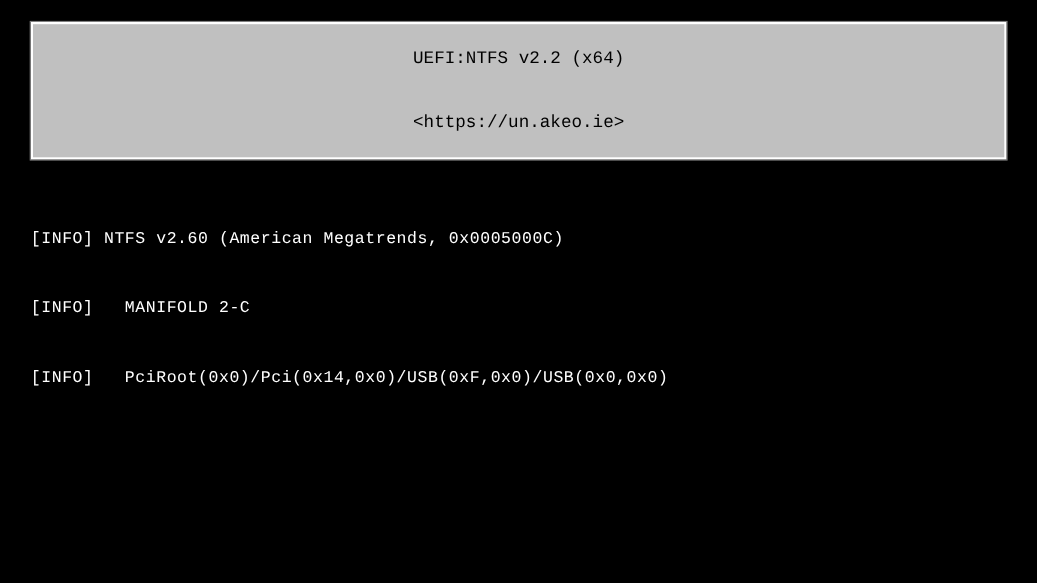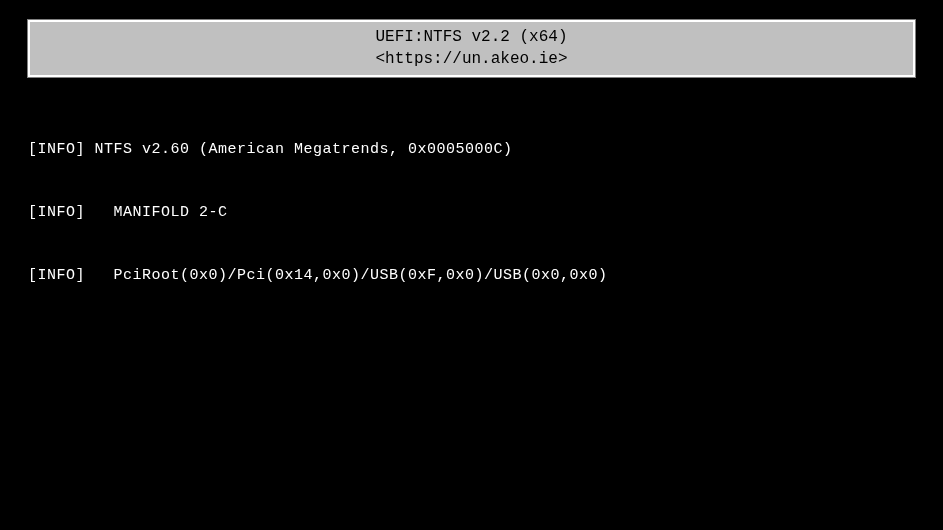--- a/index.html
+++ b/index.html
@@ -15,31 +15,32 @@
       font-size: 15px;
       color: #fff;
       overflow: hidden;
       padding: 14px 28px;
     }
     .header-box {
       background: #c0c0c0;
       border: 2px solid #fff;
       outline: 1px solid #808080;
       margin: 6px auto 20px auto;
-      padding: 4px 0;
+      padding: 20px 0;
       text-align: center;
       color: #000;
       font-weight: normal;
       line-height: 1.4;
     }
     .header-title {
       font-size: 16px;
     }
     .header-url {
       font-size: 16px;
+      margin-top: 36px;
     }
     .log-container {
       white-space: pre;
       line-height: 1.4;
       font-size: 15px;
       letter-spacing: 0.5px;
     }
     .log-line {
       display: block;
     }

